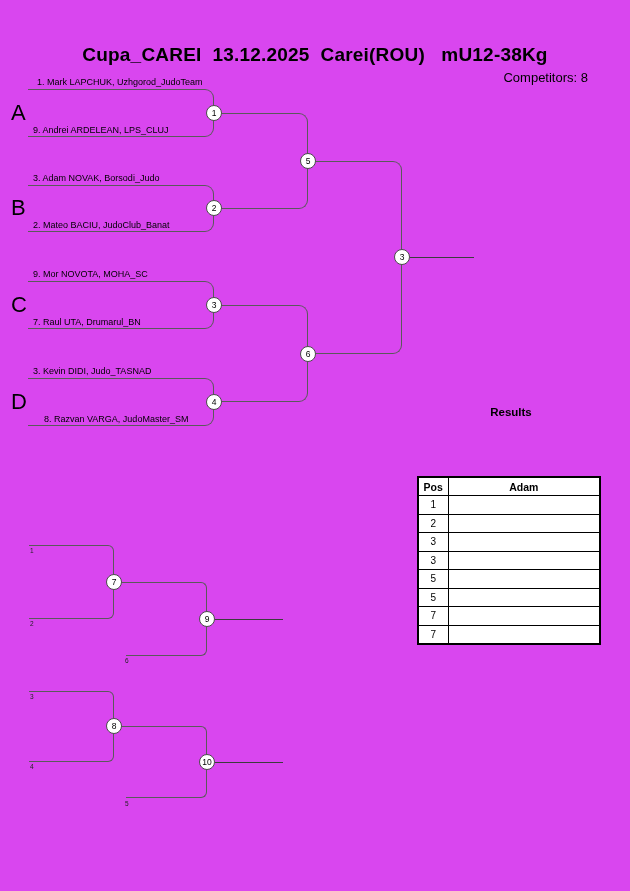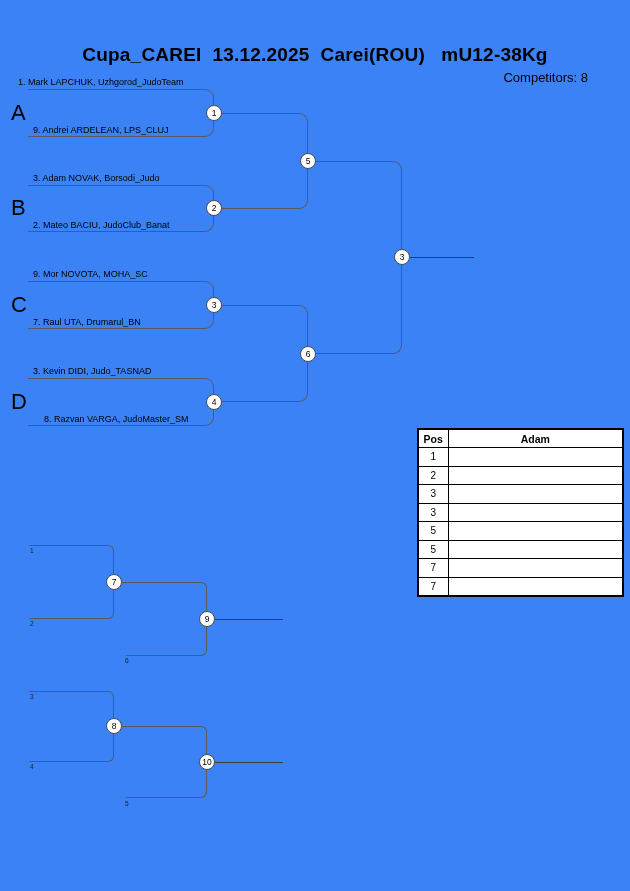--- a/index.html
+++ b/index.html
@@ -1,51 +1,51 @@
 <!DOCTYPE html>
 <html><head>
 <meta charset="utf-8">
 <style>
   html,body{margin:0;padding:0;background:#ffffff;}
-  .sheet{position:relative;width:630px;height:891px;background:#3b82f6;
+  .sheet{position:relative;width:630px;height:891px;background:#d946ef;
          font-family:"Liberation Sans",sans-serif;color:#000;overflow:hidden;}
   .abs{position:absolute;}
   .title{top:44px;left:0;width:630px;text-align:center;font-weight:bold;
          font-size:19px;white-space:pre;letter-spacing:.2px;}
   .competitors{top:70px;right:42px;font-size:13px;}
   .pool-letter{font-size:22px;line-height:24px;font-weight:400;}
   .name{font-size:9px;line-height:11px;white-space:pre;}
   .pair,.cdown,.cup{box-sizing:border-box;}
   .pair{border:1px solid #5a5a5a;border-left:none;border-radius:0 9px 9px 0;}
   .cdown{border-top:1px solid #5a5a5a;border-right:1px solid #5a5a5a;border-top-right-radius:9px;}
   .cup{border-bottom:1px solid #5a5a5a;border-right:1px solid #5a5a5a;border-bottom-right-radius:9px;}
   .circle{box-sizing:border-box;width:16px;height:16px;border:1px solid #4a4a4a;border-radius:50%;
           background:#fff;font-size:8.5px;line-height:14px;text-align:center;z-index:5;}
   .hline{border-top:1px solid #3c3c3c;height:0;}
   .flabel{font-size:6.5px;line-height:7px;color:#222;}
   .results-title{font-weight:bold;font-size:11.5px;text-align:center;width:188px;}
-  table.results{border-collapse:collapse;table-layout:fixed;border:2px solid #000;width:207px;}
+  table.results{border-collapse:collapse;table-layout:fixed;border:2px solid #000;width:184px;margin-top:48px;}
   table.results th,table.results td{border:1px solid #000;padding:0;background:#fff;}
   table.results th{font-size:10.5px;height:17px;text-align:center;}
   table.results td{font-size:10px;height:17.5px;text-align:center;}
 </style>
 </head>
 <body>
 
 <div class="sheet">
 
   <div class="abs title">Cupa_CAREI  13.12.2025  Carei(ROU)   mU12-38Kg</div>
   <div class="abs competitors">Competitors: 8</div>
 
   <div class="abs pool-letter" style="left:11px;top:101px;">A</div>
   <div class="abs pool-letter" style="left:11px;top:196px;">B</div>
   <div class="abs pool-letter" style="left:11px;top:293px;">C</div>
   <div class="abs pool-letter" style="left:11px;top:390px;">D</div>
 
-  <div class="abs name" style="left:18px;top:77px;">1. Mark LAPCHUK, Uzhgorod_JudoTeam</div>
+  <div class="abs name" style="left:37px;top:77px;">1. Mark LAPCHUK, Uzhgorod_JudoTeam</div>
   <div class="abs name" style="left:33px;top:125px;">9. Andrei ARDELEAN, LPS_CLUJ</div>
   <div class="abs name" style="left:33px;top:173px;">3. Adam NOVAK, Borsodi_Judo</div>
   <div class="abs name" style="left:33px;top:220px;">2. Mateo BACIU, JudoClub_Banat</div>
   <div class="abs name" style="left:33px;top:269px;">9. Mor NOVOTA, MOHA_SC</div>
   <div class="abs name" style="left:33px;top:317px;">7. Raul UTA, Drumarul_BN</div>
   <div class="abs name" style="left:33px;top:366px;">3. Kevin DIDI, Judo_TASNAD</div>
   <div class="abs name" style="left:44px;top:414px;">8. Razvan VARGA, JudoMaster_SM</div>
 
   <div class="abs pair" style="left:28px;top:89px;width:186px;height:48px;"></div>
   <div class="abs pair" style="left:28px;top:185px;width:186px;height:47px;"></div>
@@ -82,20 +82,21 @@
   <div class="abs flabel" style="left:30px;top:693px;">3</div>
   <div class="abs flabel" style="left:30px;top:763px;">4</div>
   <div class="abs flabel" style="left:125px;top:800px;">5</div>
   <div class="abs pair" style="left:29px;top:691px;width:85px;height:71px;border-radius:0 6px 6px 0;"></div>
   <div class="abs cdown" style="left:114px;top:726px;width:93px;height:36px;border-top-right-radius:6px;"></div>
   <div class="abs cup" style="left:126px;top:762px;width:81px;height:36px;border-bottom-right-radius:6px;"></div>
   <div class="abs hline" style="left:215px;top:762px;width:68px;"></div>
   <div class="abs circle" style="left:106px;top:718px;">8</div>
   <div class="abs circle" style="left:199px;top:754px;">10</div>
 
+  <div class="abs results-title" style="left:417px;top:406px;">Results</div>
   <table class="abs results" style="left:417px;top:428px;">
     <colgroup>
         <col style="width:30px;">
         <col>
       </colgroup>
     <thead>
       <tr>
         <th>Pos</th>
         <th>Adam</th>
       </tr>

